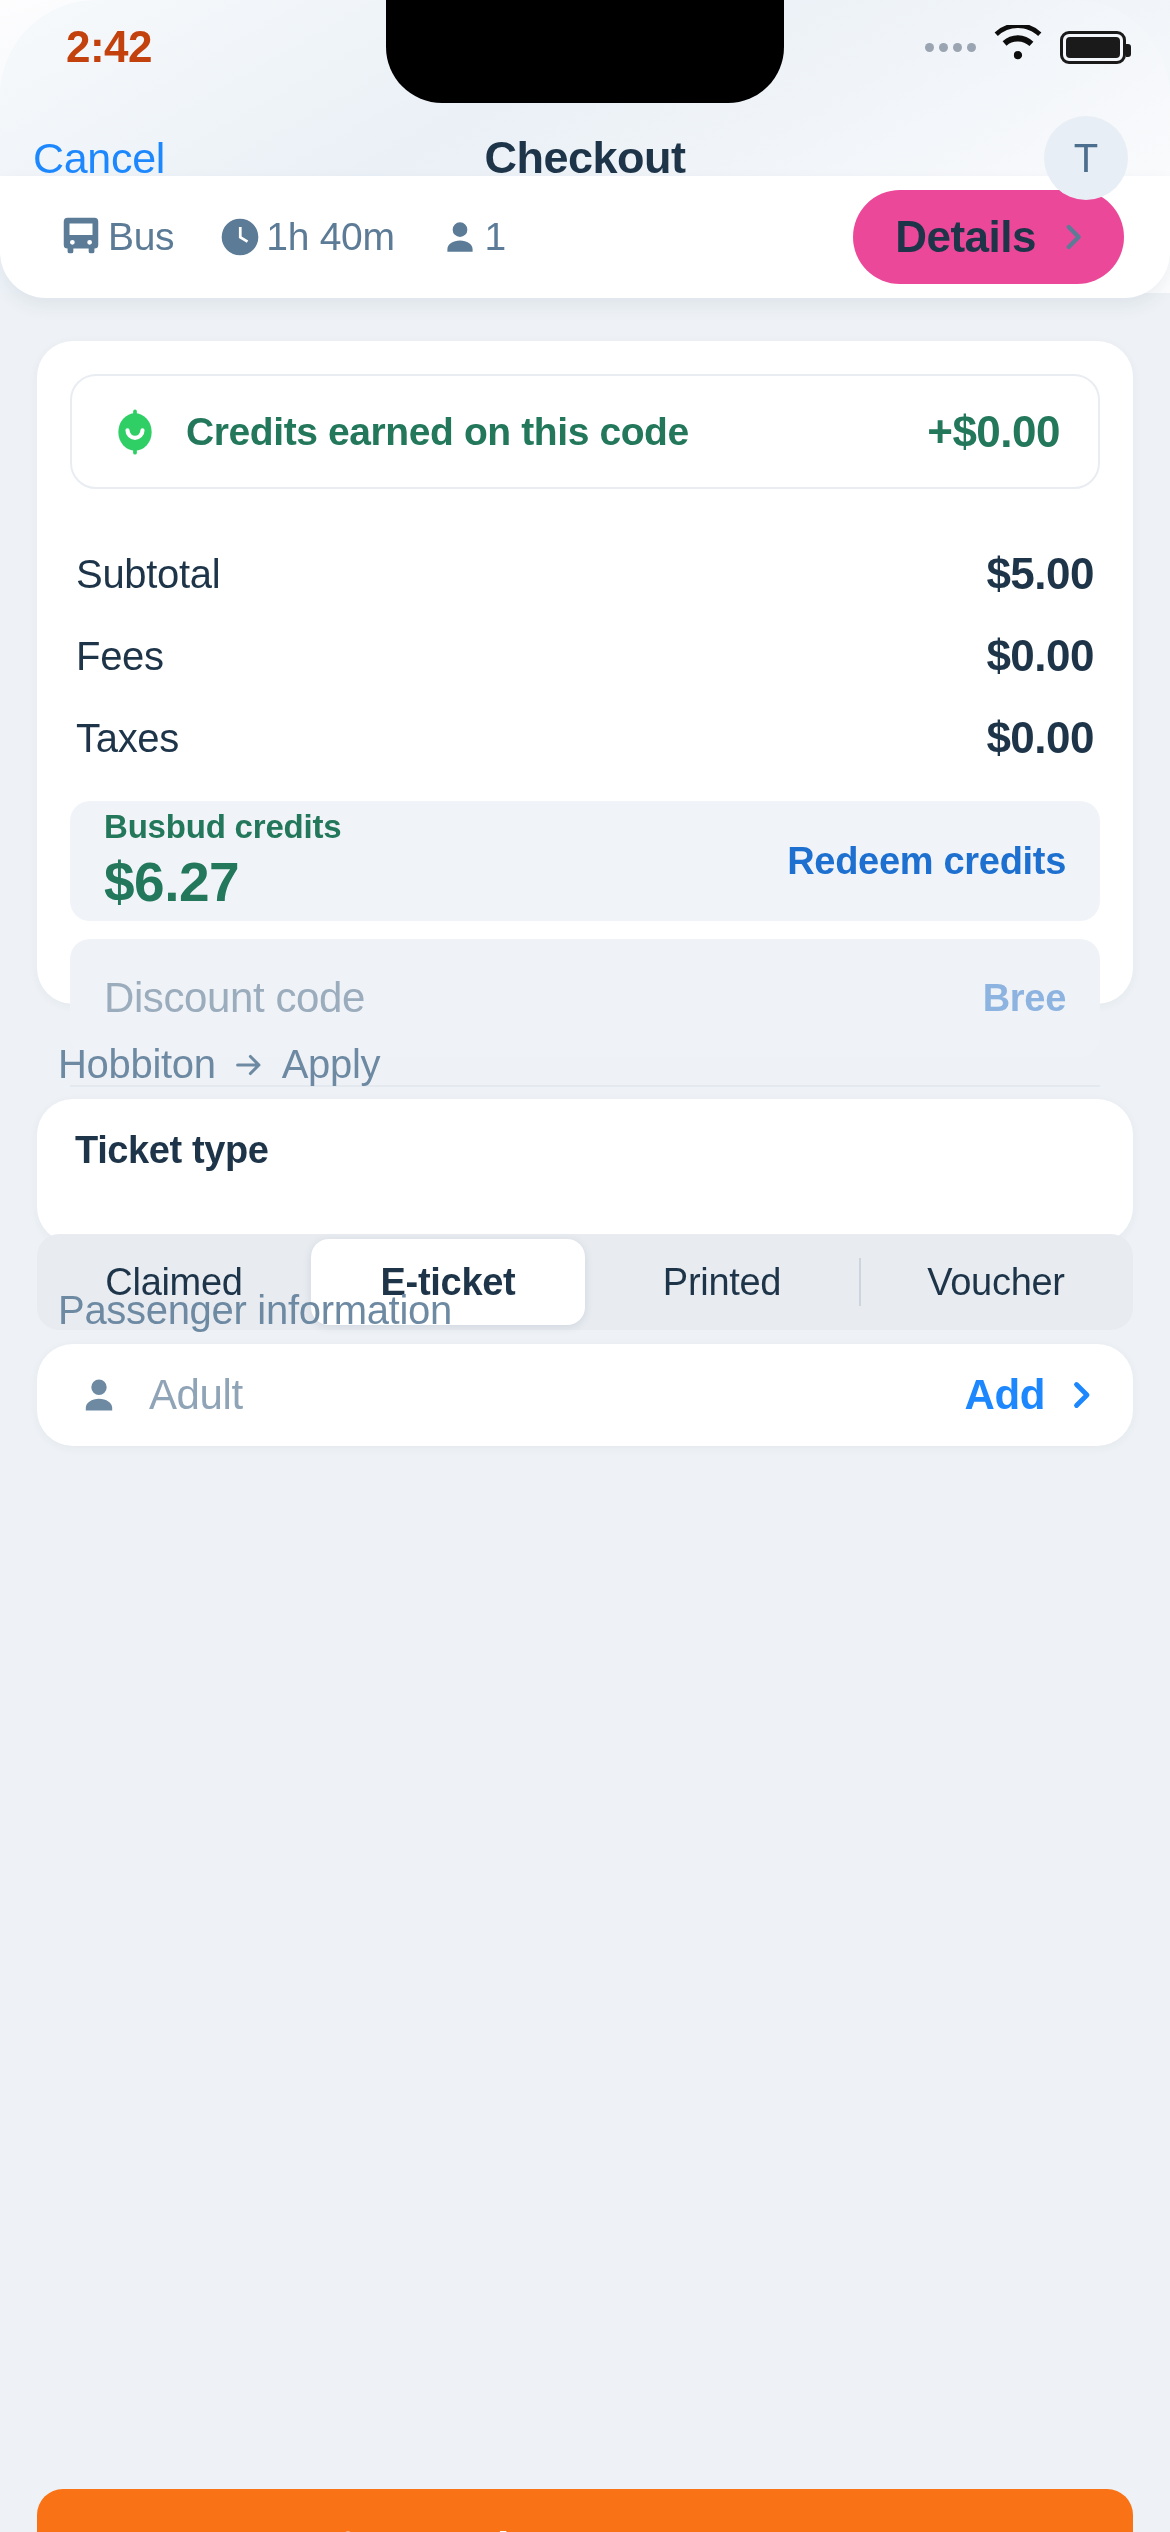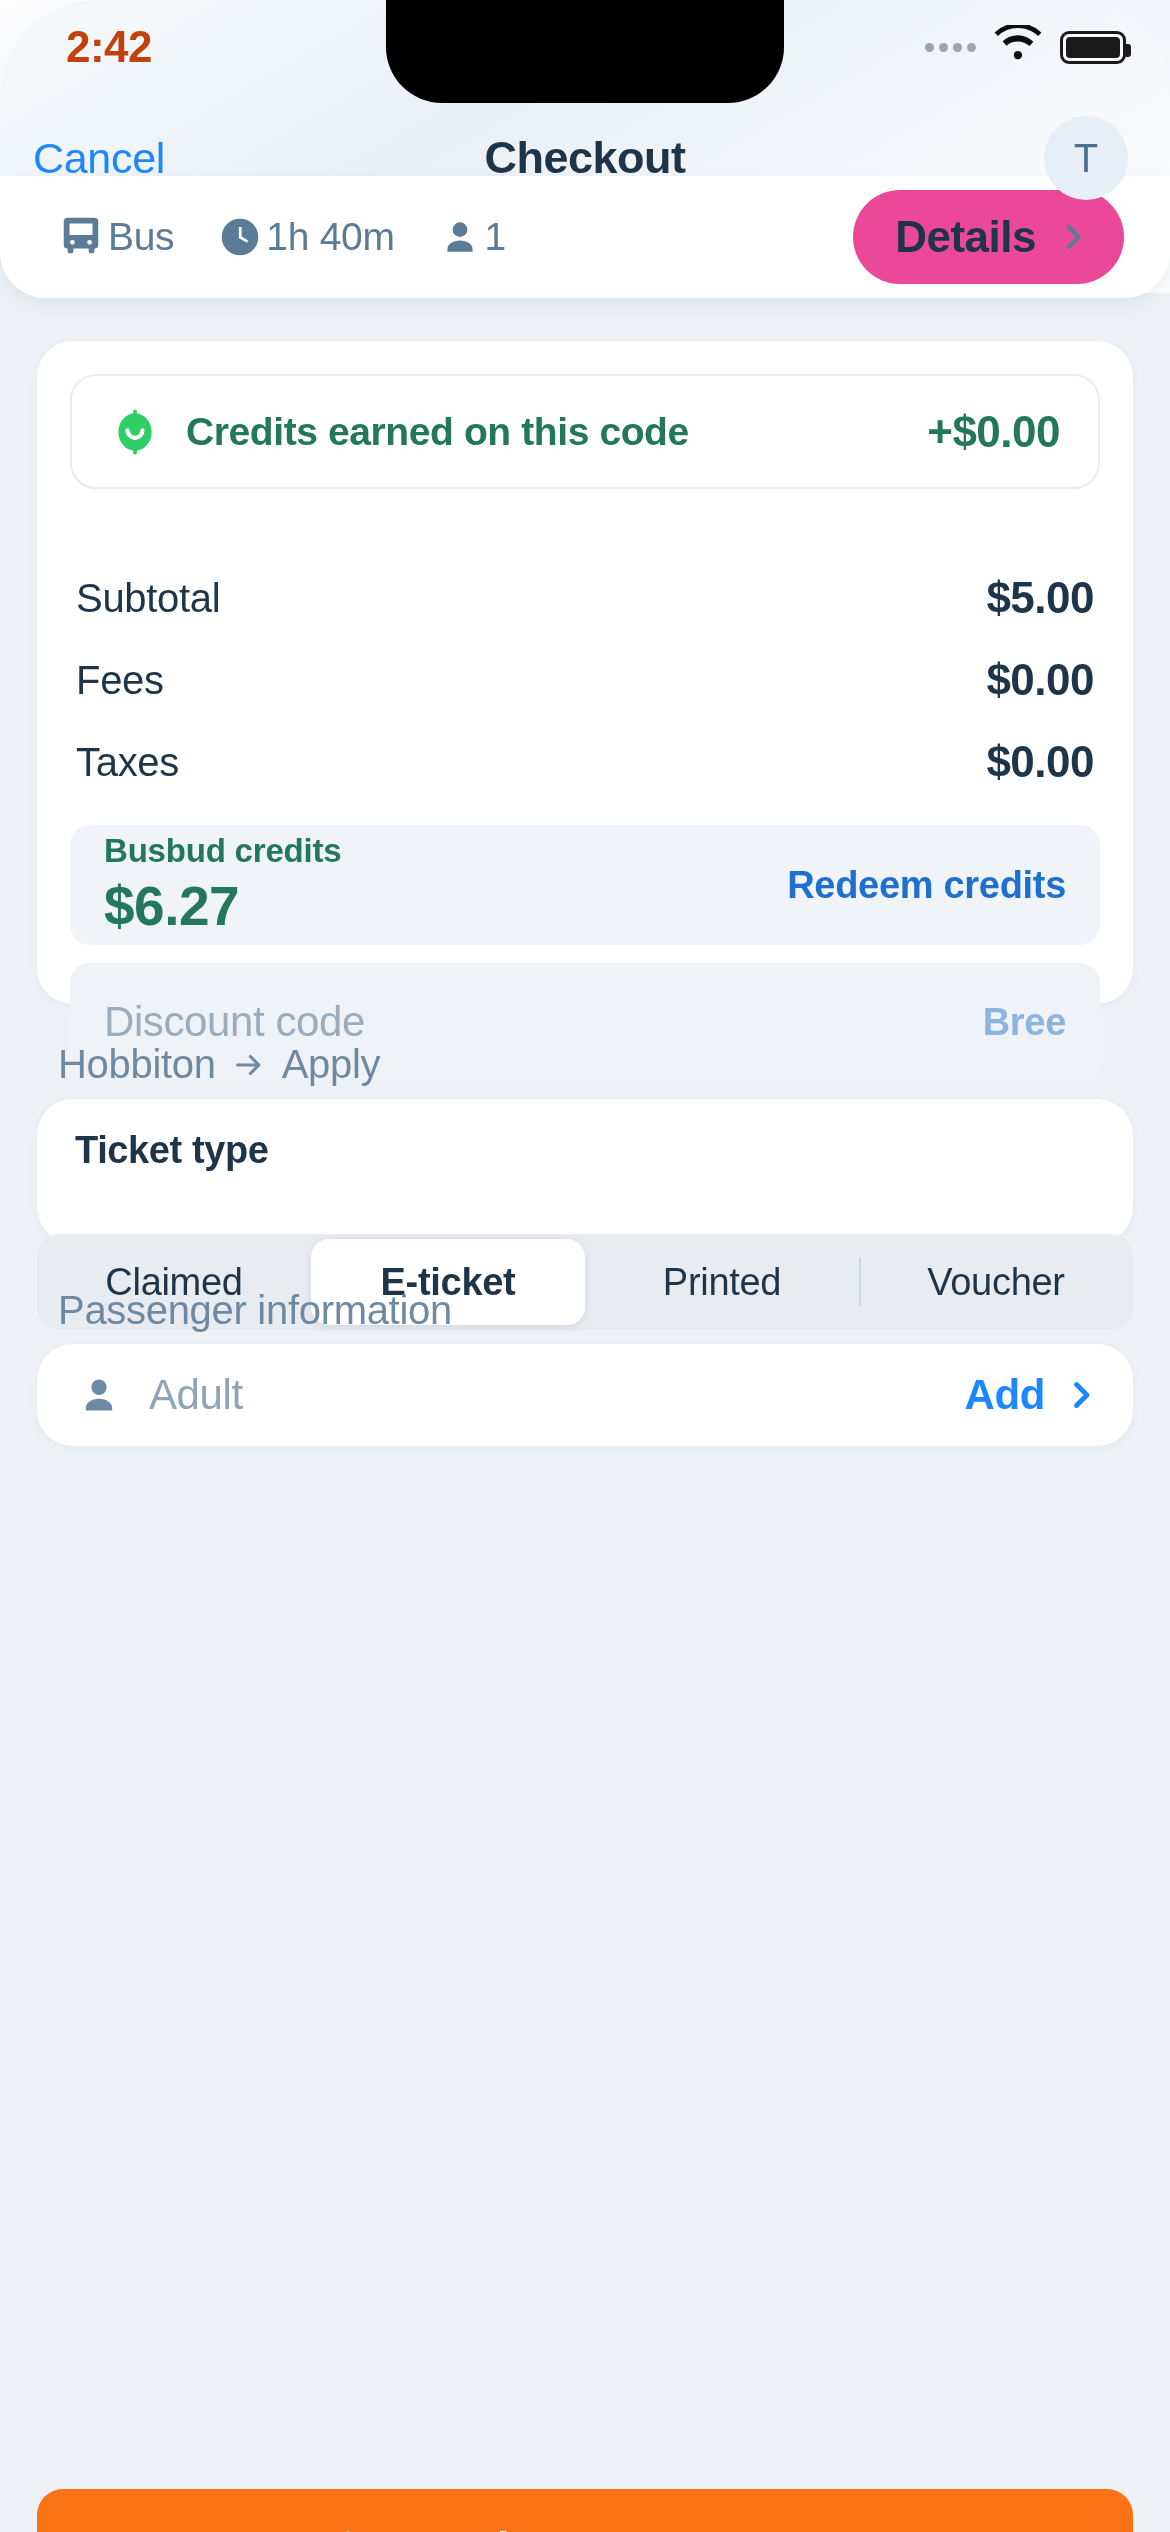--- a/index.html
+++ b/index.html
@@ -116,21 +116,21 @@
     display:flex; align-items:center; padding:0 38px;
   }
   .credits-banner .ico { margin-right:26px; display:flex; }
   .credits-banner .txt {
     flex:1; font-size:39px; font-weight:700; color:#23775a; letter-spacing:-0.4px;
   }
   .credits-banner .amt {
     font-size:44px; font-weight:700; color:#23775a; letter-spacing:-0.5px;
   }
 
-  .fare-rows { padding:68px 6px 0 6px; }
+  .fare-rows { padding:44px 6px 0 6px; }
   .fare-row {
     display:flex; align-items:center; justify-content:space-between;
     height:82px;
   }
   .fare-row .k { font-size:40px; color:#1d3449; letter-spacing:-0.3px; }
   .fare-row .v { font-size:44px; font-weight:700; color:#1d3449; letter-spacing:-0.5px; }
 
   .credit-block {
     margin-top:22px; height:120px; background:#f0f4f8; border-radius:20px;
     display:flex; align-items:center; padding:0 34px;

